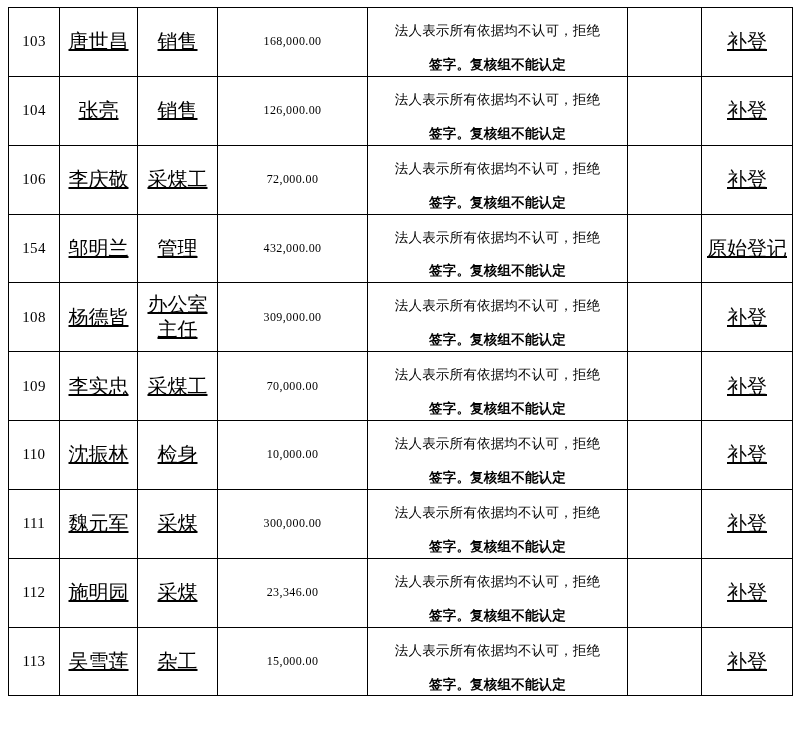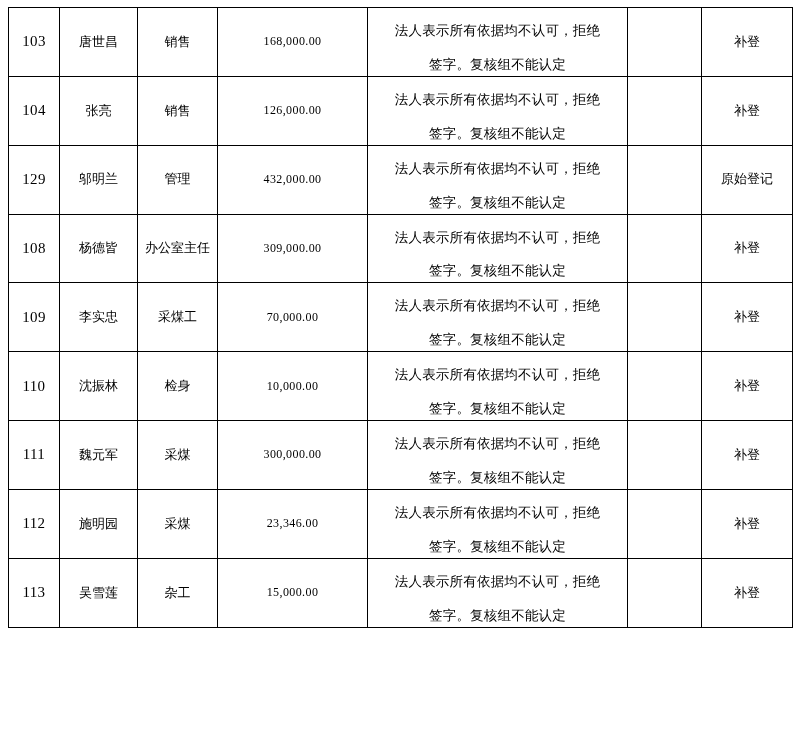--- a/index.html
+++ b/index.html
@@ -43,23 +43,24 @@
   col.c-blank  { width: 74px; }
   col.c-status { width: 91px; }
 
   .cell-idx {
     font-family: "Liberation Serif", "DejaVu Serif", serif;
     font-size: 15px;
     letter-spacing: 0.3px;
   }
   .cell-name, .cell-job, .cell-status {
     font-family: "Liberation Serif", "DejaVu Serif", serif;
-    font-size: 13px;
+    font-size: 20px;
     line-height: 1.25;
     padding: 0 4px;
+    text-decoration: underline;
   }
   .cell-amount {
     font-family: "Liberation Serif", "DejaVu Serif", serif;
     font-size: 12px;
     letter-spacing: 0.4px;
   }
   .cell-note {
     font-family: "Liberation Serif", "DejaVu Serif", serif;
     font-size: 13.5px;
     line-height: 1.55;
@@ -70,20 +71,21 @@
   .cell-note .note-line {
     display: block;
     white-space: nowrap;
     margin-top: 13px;
   }
   .cell-note .note-line.l1 {
     letter-spacing: 0.2px;
   }
   .cell-note .note-line.l2 {
     letter-spacing: 0.2px;
+    font-weight: bold;
   }
   .cell-blank { }
 </style>
 </head>
 <body>
 
 <div class="page">
   <table class="doc-table">
     <colgroup>
       <col class="c-idx">
@@ -116,23 +118,35 @@
         <td class="cell-amount">126,000.00</td>
         <td class="cell-note">
           <span class="note-line l1">法人表示所有依据均不认可，拒绝</span>
           <span class="note-line l2">签字。复核组不能认定</span>
         </td>
         <td class="cell-blank"></td>
         <td class="cell-status">补登</td>
       </tr>
 
 
-
-      <tr>
-        <td class="cell-idx">129</td>
+      <tr>
+        <td class="cell-idx">106</td>
+        <td class="cell-name">李庆敬</td>
+        <td class="cell-job">采煤工</td>
+        <td class="cell-amount">72,000.00</td>
+        <td class="cell-note">
+          <span class="note-line l1">法人表示所有依据均不认可，拒绝</span>
+          <span class="note-line l2">签字。复核组不能认定</span>
+        </td>
+        <td class="cell-blank"></td>
+        <td class="cell-status">补登</td>
+      </tr>
+
+      <tr>
+        <td class="cell-idx">154</td>
         <td class="cell-name">邬明兰</td>
         <td class="cell-job">管理</td>
         <td class="cell-amount">432,000.00</td>
         <td class="cell-note">
           <span class="note-line l1">法人表示所有依据均不认可，拒绝</span>
           <span class="note-line l2">签字。复核组不能认定</span>
         </td>
         <td class="cell-blank"></td>
         <td class="cell-status">原始登记</td>
       </tr>

